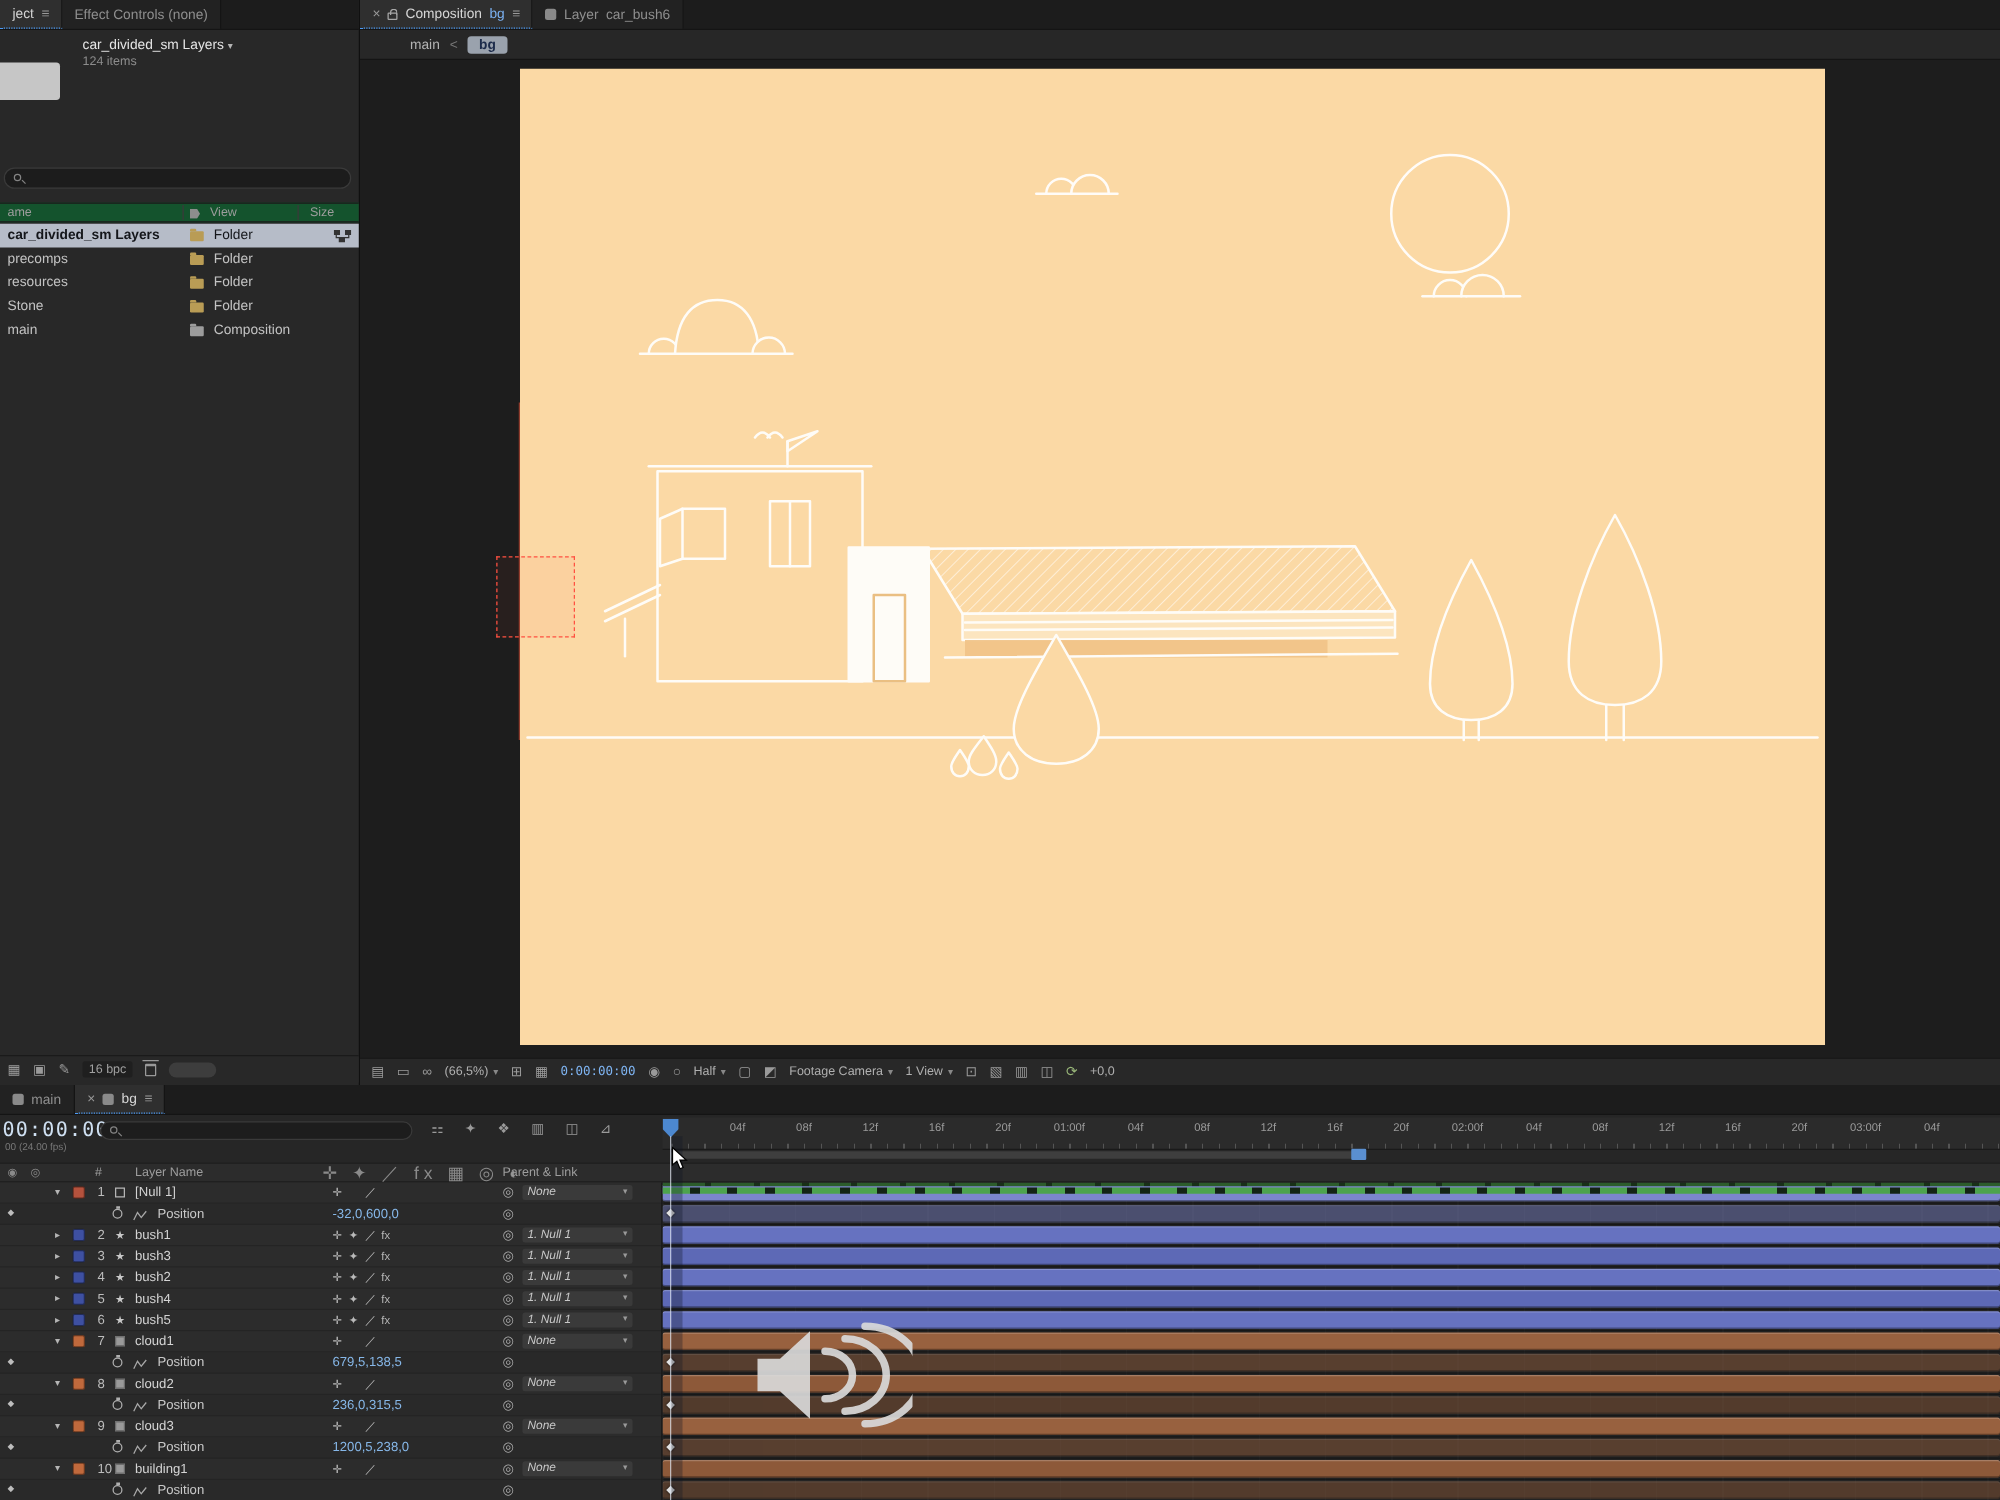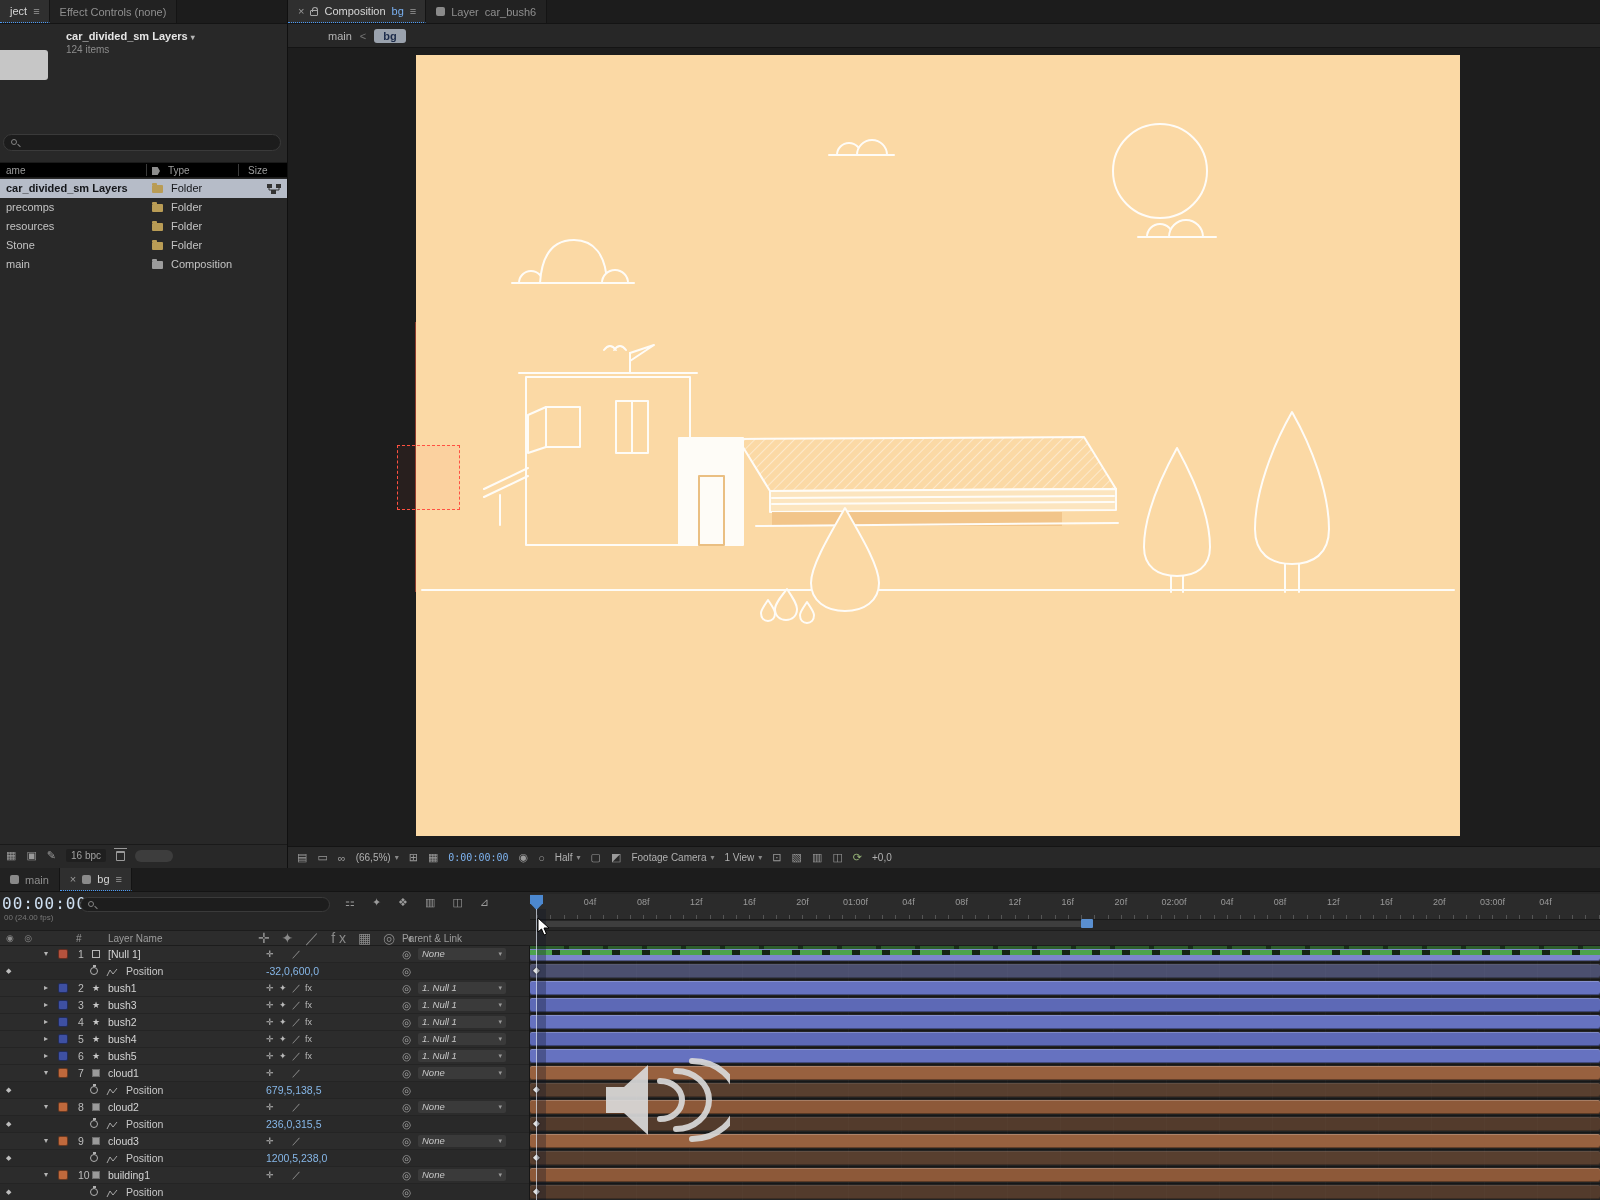--- a/index.html
+++ b/index.html
@@ -12,27 +12,27 @@
   .tab .sq{width:9px;height:9px;border-radius:2px;background:#8a8a8a;flex:none}
   .tab .sq.green{background:#6f9a41}
   .tab .close{color:#9a9a9a;font-size:11px}
   .tab .menu{color:#9a9a9a;letter-spacing:-1px}
   .mini-lock{width:8px;height:6px;border:1px solid #a8a8a8;border-radius:1px;position:relative;flex:none;margin-top:3px}
   .mini-lock::before{content:"";position:absolute;top:-4px;left:1px;width:4px;height:4px;border:1px solid #a8a8a8;border-bottom:none;border-radius:3px 3px 0 0}
   .name-blue{color:#7ab0f0}
   
   #project{position:absolute;left:0;top:0;width:288px;height:868px;background:#282828;border-right:1px solid #101010}
   #project .thumb{position:absolute;left:0;top:50px;width:48px;height:30px;background:#c6c6c6;border-radius:0 3px 3px 0}
-  .pi-name{position:absolute;left:66px;top:30px;color:#e6e6e6;font-weight:bold}
+  .pi-name{position:absolute;left:66px;top:30px;color:#e6e6e6;font-weight:normal}
   .pi-name .caret{color:#b5b5b5;font-size:8px}
   .pi-count{position:absolute;left:66px;top:44px;color:#8c8c8c;font-size:10px}
   .psearch{position:absolute;left:3px;top:134px;right:6px;height:17px;background:#1c1c1c;border:1px solid #3a3a3a;border-radius:9px}
   .glass{position:absolute;left:7px;top:4px;width:6px;height:6px;border:1px solid #848484;border-radius:50%}
   .glass::after{content:"";position:absolute;left:5px;top:5px;width:4px;height:1px;background:#848484;transform:rotate(45deg)}
-  .phead{position:absolute;left:0;top:162px;right:0;height:16px;background:#000000;border-top:1px solid #1a1a1a;border-bottom:1px solid #1a1a1a;color:#9d9d9d;font-size:10px}
+  .phead{position:absolute;left:0;top:162px;right:0;height:16px;background:#14532d;border-top:1px solid #1a1a1a;border-bottom:1px solid #1a1a1a;color:#9d9d9d;font-size:10px}
   .phead span{position:absolute;line-height:15px}
   .ph-name{left:6px}.ph-type{left:168px}.ph-size{left:248px}
   .ph-div{position:absolute;top:1px;bottom:1px;width:1px;background:#3a3a3a}
   .tagicon{position:absolute;left:152px;top:4px;width:8px;height:8px;background:#8d8d8d;clip-path:polygon(0 0,70% 0,100% 50%,70% 100%,0 100%)}
   #project-rows{position:absolute;left:0;top:179px;right:0}
   .prow{position:relative;height:19px;line-height:19px;color:#c3c3c3}
   .prow.sel{background:#b6bcc8;color:#14161a;font-weight:bold}
   .pr-name{position:absolute;left:6px;white-space:nowrap}
   .pr-type{position:absolute;left:152px;display:flex;align-items:center;font-weight:normal}
   .prow.sel .pr-type{color:#14161a}
@@ -137,21 +137,21 @@
     <span>car_divided_sm Layers</span>
     <span class="caret">▾</span>
   </div>
   <div class="pi-count">124 items</div>
   <div class="psearch">
     <span class="glass"></span>
   </div>
   <div class="phead">
     <span class="ph-name">ame</span>
     <i class="tagicon"></i>
-    <span class="ph-type">Type</span>
+    <span class="ph-type">View</span>
     <span class="ph-size">Size</span>
     <i class="ph-div" style="left:146px"></i>
     <i class="ph-div" style="left:238px"></i>
   </div>
   <div id="project-rows">
       <div class="prow sel">
     <span class="pr-name">car_divided_sm Layers</span>
     <span class="pr-type">
       <i class="ficon"></i>Folder</span>
     <svg class="flow-mini" width="14" height="10">

